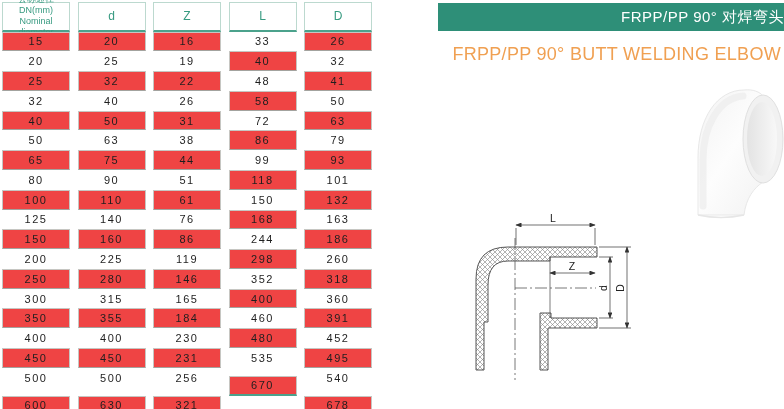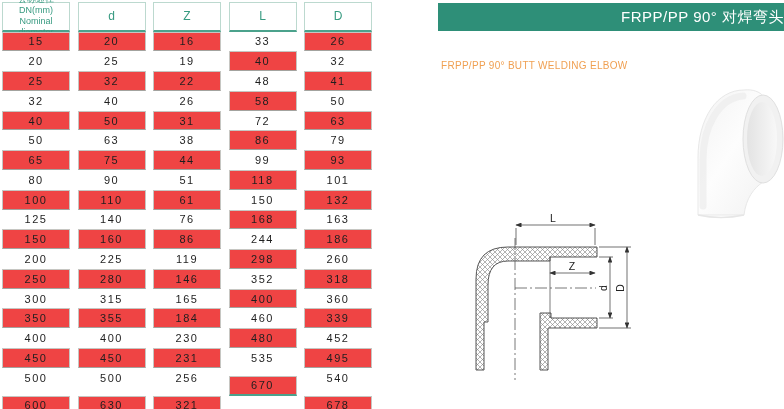--- a/index.html
+++ b/index.html
@@ -29,22 +29,22 @@
   }
   .cell.even{background:#fff;}
   .cell.last{border-bottom:2px solid #4ba28c;margin-top:8px;}
   
   .banner{
     position:absolute;left:438px;top:3px;width:346px;height:28px;box-sizing:border-box;
     background:#2e8f78;color:#fff;font-size:15px;line-height:28px;
     text-align:right;letter-spacing:0.5px;
   }
   .subtitle{
-    position:absolute;right:3px;top:60px;width:340px;
-    color:#f0a052;font-size:10px;text-align:left;letter-spacing:0.3px;
+    position:absolute;right:3px;top:44px;width:340px;
+    color:#f0a052;font-size:18px;text-align:right;letter-spacing:0.3px;
   }
   .photo-svg{position:absolute;left:633px;top:76px;}
   .drawing-svg{position:absolute;left:455px;top:212px;}
   .dim-text{font-family:"Liberation Sans",sans-serif;font-size:10.5px;fill:#222;}
 </style>
 </head>
 <body>
 
 <div class="page">
 
@@ -148,21 +148,21 @@
         <div class="cell odd">63</div>
         <div class="cell even">79</div>
         <div class="cell odd">93</div>
         <div class="cell even">101</div>
         <div class="cell odd">132</div>
         <div class="cell even">163</div>
         <div class="cell odd">186</div>
         <div class="cell even">260</div>
         <div class="cell odd">318</div>
         <div class="cell even">360</div>
-        <div class="cell odd">339</div>
+        <div class="cell odd">391</div>
         <div class="cell even">452</div>
         <div class="cell odd">495</div>
         <div class="cell even">540</div>
         <div class="cell odd last">678</div>
       </div>
   </div>
 
   <div class="banner">
     <span>FRPP/PP 90° 对焊弯头</span>
   </div>

